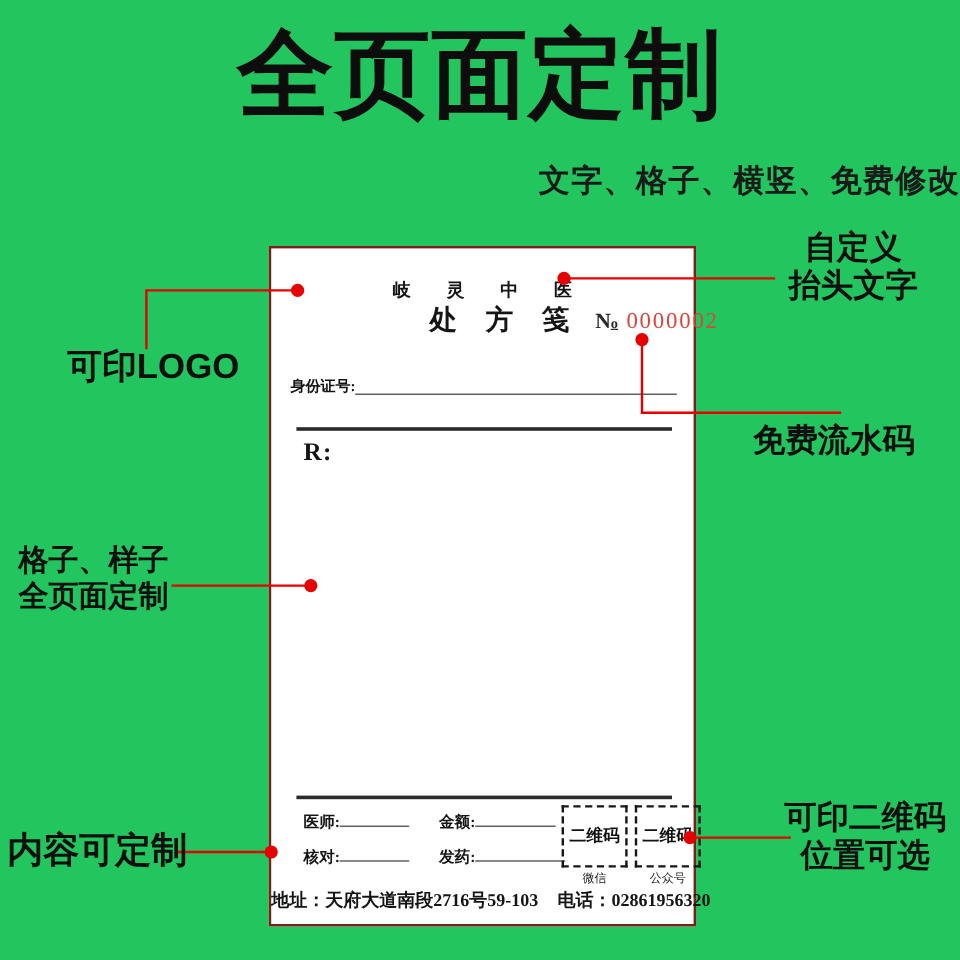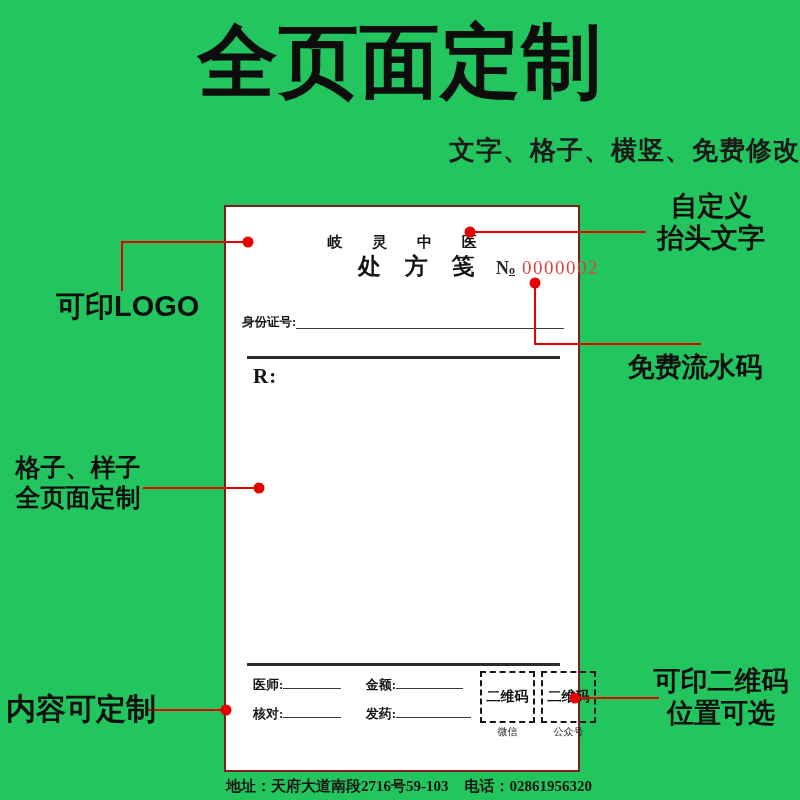--- a/index.html
+++ b/index.html
@@ -49,32 +49,32 @@
   .row-diag  { top:128px; left:16px; right:14px; display:flex; }
   .row-id .grow, .row-diag .grow { flex:1 1 auto; border-bottom:1.4px solid #3a3a3a; margin-bottom:2px; }
   .sep { position:absolute; left:21px; right:18px; height:3px; background:#2b2b2b; }
   .sep-top { top:149px; }
   .sep-bottom { top:456px; }
   .rx { position:absolute; top:157px; left:27px; font-size:21px; font-weight:bold; letter-spacing:1px; }
   .row-doctor  { top:469px; left:27px; font-size:13px; }
   .row-checker { top:498px; left:27px; font-size:13px; }
   .gap18 { display:inline-block; width:18px; }
   
-  .qr-area { position:absolute; left:242px; top:464px; display:flex; gap:6px;margin-left:12px; }
+  .qr-area { position:absolute; left:242px; top:464px; display:flex; gap:6px; }
   .qr-col { display:flex; flex-direction:column; align-items:center; }
   .qr-box {
     width:55px; height:52px; border:2.5px dashed #161616;
     display:flex; align-items:center; justify-content:center;
     font-size:14px; font-weight:bold; letter-spacing:0;
     font-family:"Liberation Sans","DejaVu Sans",sans-serif; color:#111;
   }
   .qr-caption { margin-top:2px; font-size:10px; color:#222; font-weight:normal; }
   .form-footer {
     position:absolute; top:534px; left:0; width:100%; text-align:center;
-    font-size:15px; font-weight:bold; white-space:nowrap;margin-top:36px;
+    font-size:15px; font-weight:bold; white-space:nowrap;
   }
   .form-footer .phone { margin-left:16px; }
   
   .callout { position:absolute; color:#0f0f0f; font-weight:600; line-height:1.2; }
   .co-logo    { left:56px;  top:289px; font-size:29px; }
   .co-header  { left:638px; top:190px; width:146px; text-align:center; font-size:27px; }
   .co-serial  { left:615px; top:351px; width:160px; text-align:center; font-size:27px; }
   .co-grid    { left:12px;  top:452px; width:132px; text-align:center; font-size:25px; }
   .co-content { left:6px;   top:691px; font-size:30px; }
   .co-qr      { left:648px; top:665px; width:146px; text-align:center; font-size:27px; }

